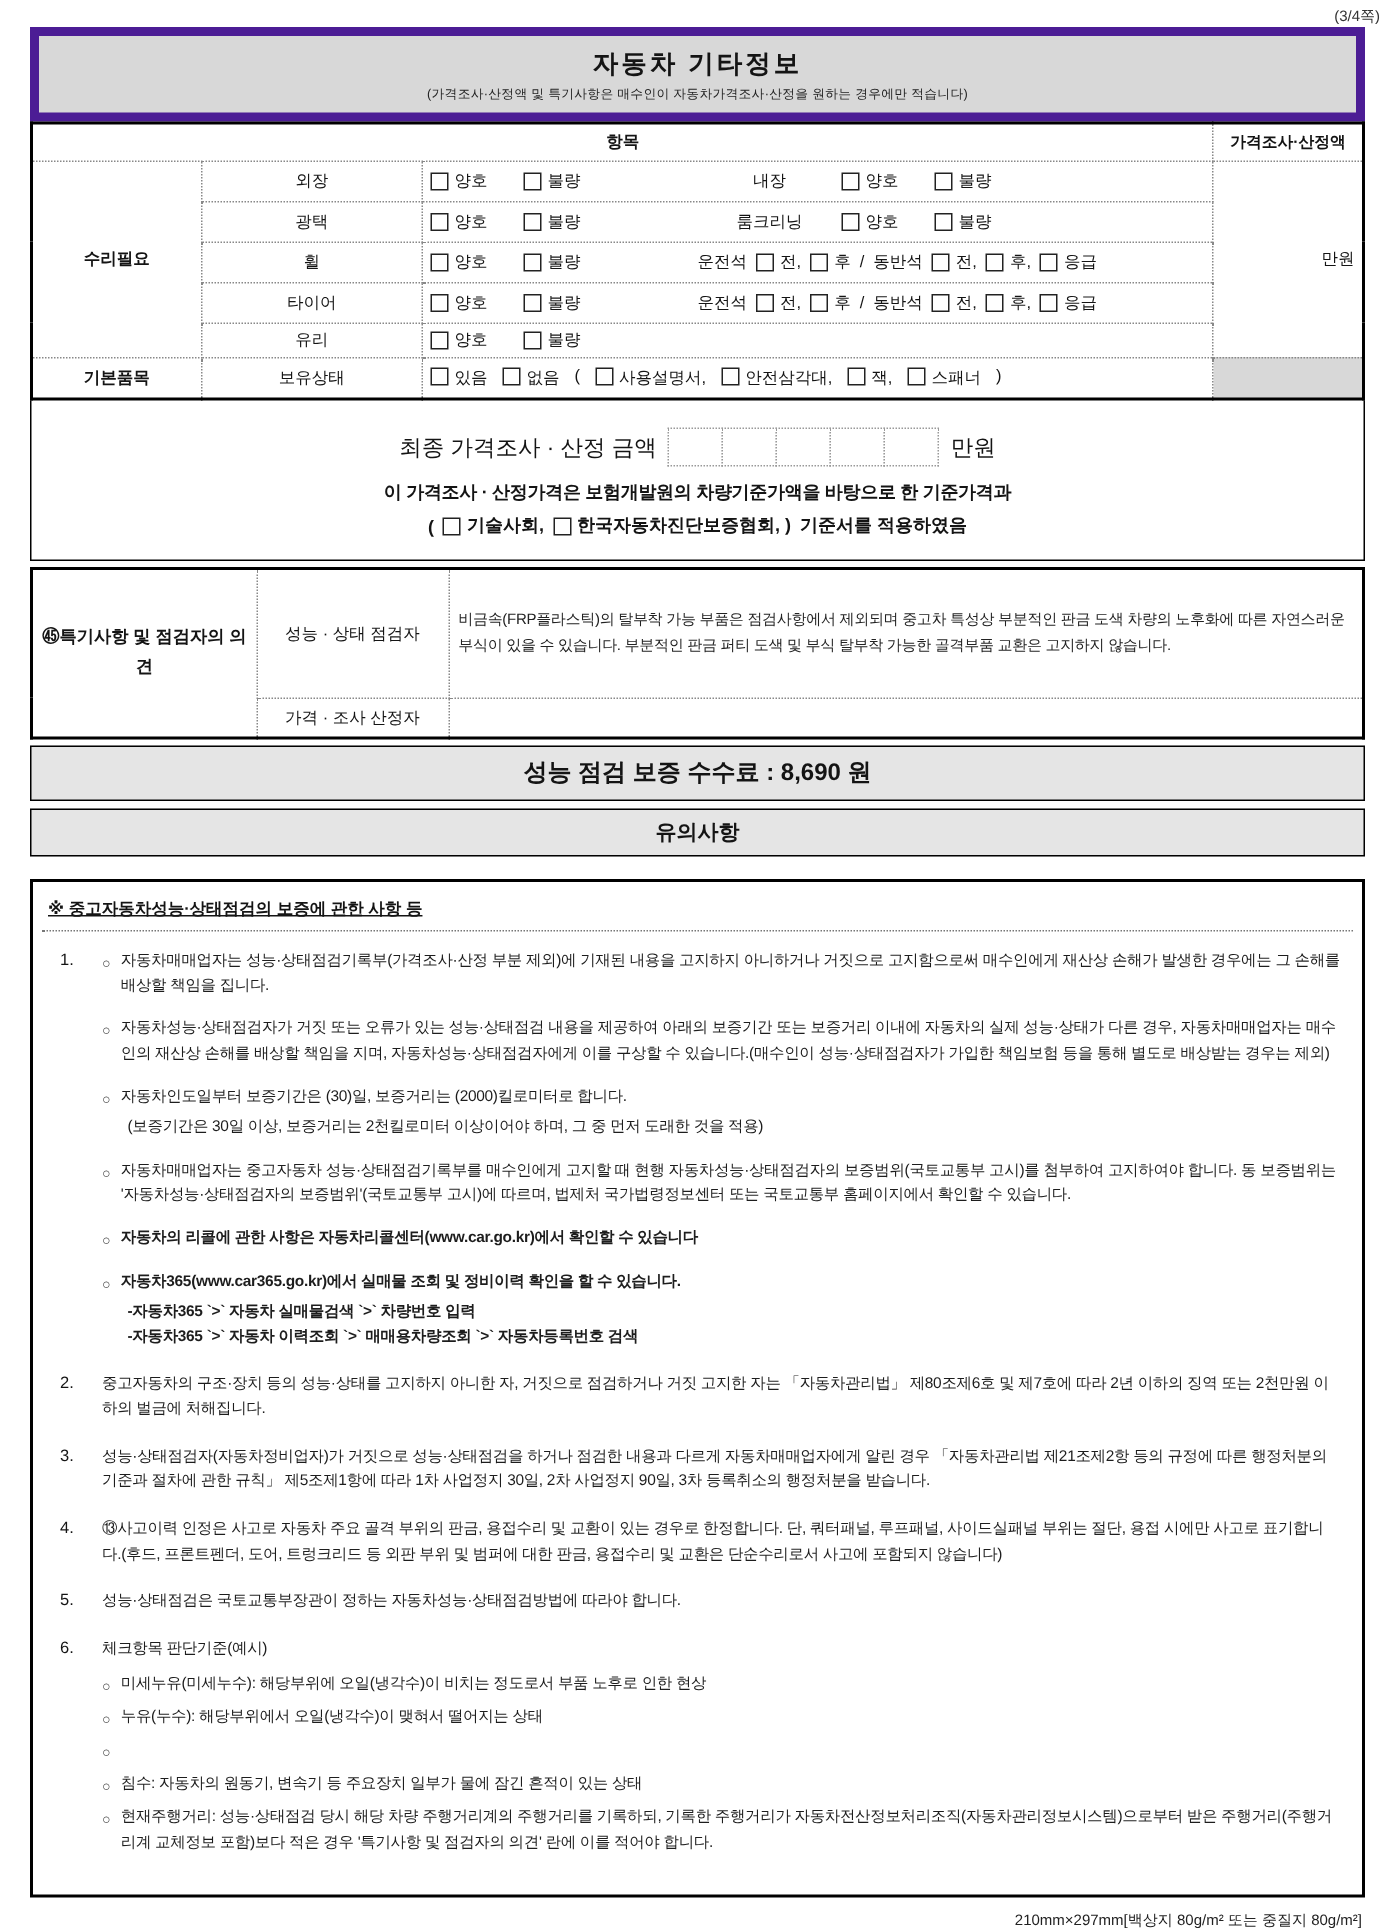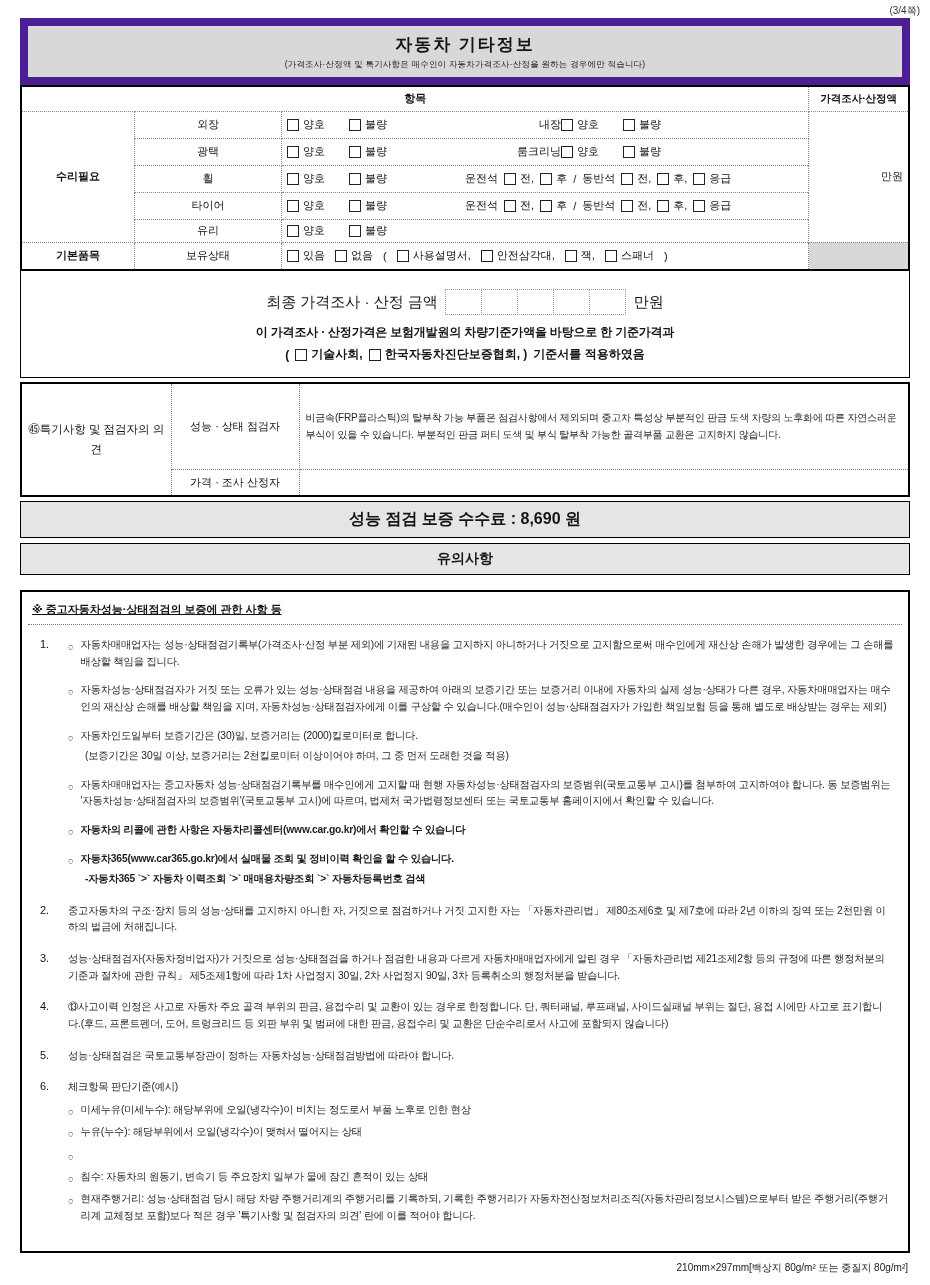--- a/index.html
+++ b/index.html
@@ -6,56 +6,56 @@
   html,body { background:#fff; }
   body {
     width: 930px; min-height: 1285px; margin: 0 auto;
     font-family: "Liberation Sans", "DejaVu Sans", sans-serif;
     color: #141414; position: relative;
   }
   .pagenum { text-align: right; font-size: 10px; color:#333; padding: 4px 10px 3px 0; height: 18px; }
   .sheet { margin: 0 20px; }
 
   
-  .hdr-box { border: 8px solid #4c1d95; background: #d8d8d8; text-align: center; padding: 7px 0 6px; }
+  .hdr-box { border: 6px solid #4c1d95; background: #d8d8d8; text-align: center; padding: 7px 0 6px; }
   .hdr-title { font-size: 17px; font-weight: bold; letter-spacing: 2px; }
   .hdr-sub { font-size: 8.5px; color: #222; margin-top: 3px; letter-spacing: 0.2px; }
 
   
   table.main { width: 100%; border-collapse: collapse; border: 2px solid #000; table-layout: fixed; font-size: 11px; }
   table.main td { border: 1px dotted #888; padding: 2px 5px; vertical-align: middle; }
   table.main tr.hrow td { height: 25px; text-align: center; font-weight: bold; }
   table.main td.grp { text-align: center; font-weight: bold; }
   table.main td.lab { text-align: center; }
   table.main tr.r td { height: 27px; }
   table.main tr.rs td { height: 23px; }
   table.main tr.rb td { height: 28px; }
   td.pricecell { text-align: right; padding-right: 12px; }
   td.graycell { background: #d8d8d8; }
   .crow { display: flex; align-items: center; }
   .optbox { width: 178px; display: inline-flex; gap: 24px; flex: none; }
   .opt { display: inline-flex; align-items: center; white-space: nowrap; }
   .cb { display: inline-block; width: 12px; height: 12px; border: 1.5px solid #222; background: #fff; margin-right: 4px; flex: none; }
-  .lab2 { width: 96px; text-align: right; flex: none; }
+  .lab2 { width: 96px; text-align: center; flex: none; }
   .optbox2 { display: inline-flex; gap: 24px; }
   .seat { display: inline-flex; align-items: center; gap: 6px; white-space: nowrap; }
   .basic-items { display: inline-flex; align-items: center; gap: 10px; }
 
   
   .price-sec { border: 1.5px solid #000; border-top: none; text-align: center; padding: 18px 0 14px; }
   .fp-line1 { font-size: 15px; font-weight: normal; display: flex; justify-content: center; align-items: center; gap: 8px; }
   .digits { display: inline-flex; }
   .dbox { width: 37px; height: 26px; border: 1.5px dotted #999; background: #fff; margin-left: -1px; }
   .fp-line2 { font-size: 12px; font-weight: bold; margin-top: 9px; letter-spacing: -0.2px; }
   .fp-line3 { font-size: 12px; font-weight: bold; margin-top: 5px; display: flex; justify-content: center; align-items: center; gap: 6px; }
 
   
   table.special { width: 100%; border-collapse: collapse; border: 2px solid #000; table-layout: fixed; font-size: 11px; margin-top: 4px; }
   table.special td { border: 1px dotted #888; vertical-align: middle; padding: 4px 6px; }
-  td.sp-grp { text-align: center; font-weight: normal; width: 150px; font-size: 11.5px; line-height: 1.7; }
+  td.sp-grp { text-align: center; font-weight: bold; width: 150px; font-size: 11.5px; line-height: 1.7; }
   td.sp-lab { text-align: center; width: 128px; }
   tr.sp-r1 td { height: 86px; }
   tr.sp-r2 td { height: 27px; }
   td.sp-txt { vertical-align: top; font-size: 10px; line-height: 1.75; color:#222; letter-spacing: -0.2px; }
 
   
   .graybar { border: 1.5px solid #000; background: #e5e5e5; text-align: center; font-weight: bold; }
   .feebar { margin-top: 4px; font-size: 16px; padding: 7px 0; }
   .noticebar { margin-top: 5px; font-size: 14px; padding: 6px 0; }
 
@@ -366,20 +366,21 @@
             <span>자동차매매업자는 중고자동차 성능·상태점검기록부를 매수인에게 고지할 때 현행 자동차성능·상태점검자의 보증범위(국토교통부 고시)를 첨부하여 고지하여야 합니다. 동 보증범위는 '자동차성능·상태점검자의 보증범위'(국토교통부 고시)에 따르며, 법제처 국가법령정보센터 또는 국토교통부 홈페이지에서 확인할 수 있습니다.</span>
           </div>
         <div class="bullet bold">
             <span class="blt">○</span>
             <span>자동차의 리콜에 관한 사항은 자동차리콜센터(www.car.go.kr)에서 확인할 수 있습니다</span>
           </div>
         <div class="bullet bold" style="margin-bottom:2px">
             <span class="blt">○</span>
             <span>자동차365(www.car365.go.kr)에서 실매물 조회 및 정비이력 확인을 할 수 있습니다.</span>
           </div>
+        <div class="bold" style="margin-left:17px">-자동차365 `&gt;` 자동차 실매물검색 `&gt;` 차량번호 입력</div>
         <div class="bold" style="margin-left:17px">-자동차365 `&gt;` 자동차 이력조회 `&gt;` 매매용차량조회 `&gt;` 자동차등록번호 검색</div>
       </div>
     </div>
 
     <div class="nitem">
       <div class="nnum">2.</div>
       <div class="nbody">중고자동차의 구조·장치 등의 성능·상태를 고지하지 아니한 자, 거짓으로 점검하거나 거짓 고지한 자는 「자동차관리법」 제80조제6호 및 제7호에 따라 2년 이하의 징역 또는 2천만원 이하의 벌금에 처해집니다.</div>
     </div>
 
     <div class="nitem">

